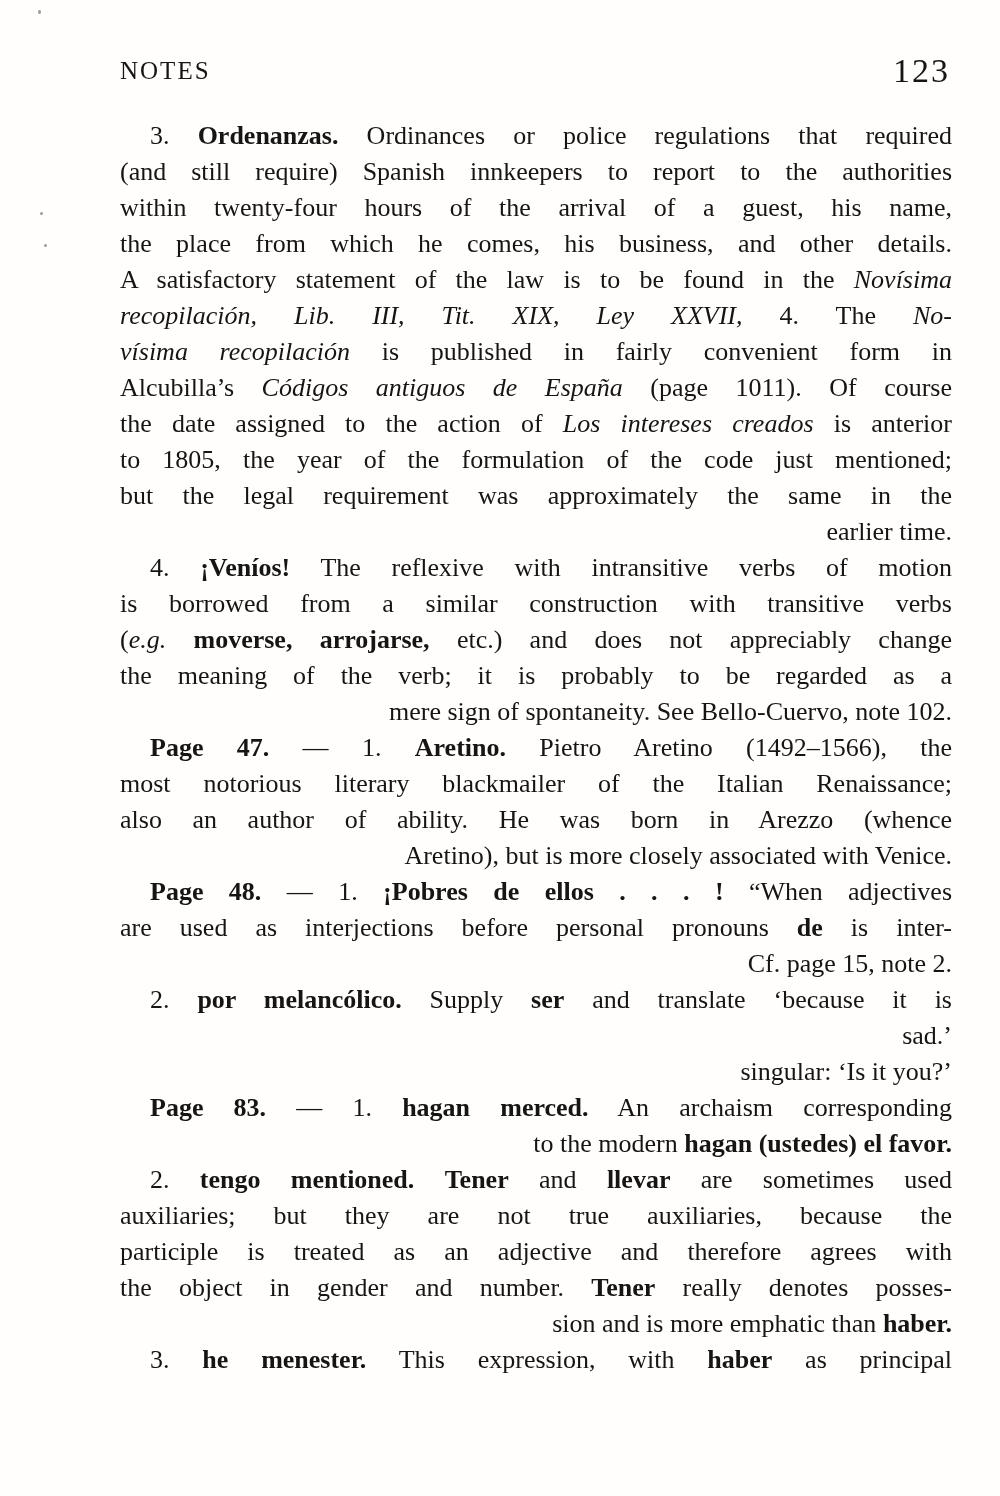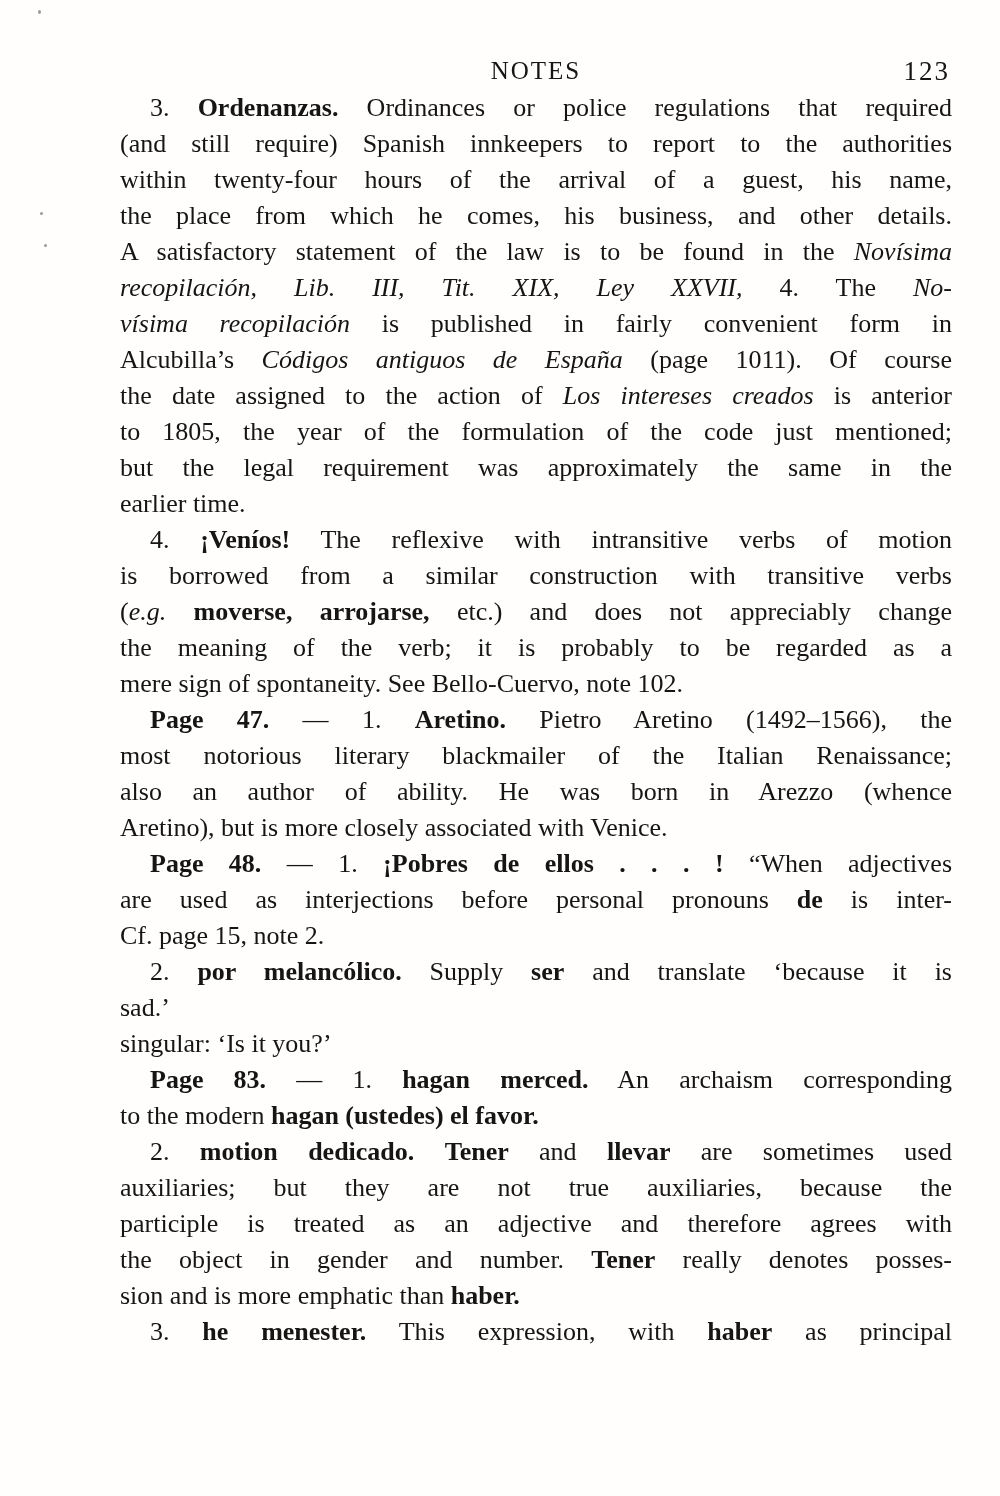--- a/index.html
+++ b/index.html
@@ -23,37 +23,38 @@
     width: 832px;
   }
   .running-head {
     position: relative;
     height: 34px;
     font-size: 25px;
     line-height: 30px;
   }
   .running-title {
     display: block;
-    text-align: center;
+    text-align: left;
     letter-spacing: 2px;
   }
   .page-number {
     position: absolute;
     right: 2px;
     top: 0;
-    font-size: 27px;
+    font-size: 34px;
     letter-spacing: 2px;
   }
   .notes-body {
+    margin-top: 28px;
     font-size: 26px;
     line-height: 36px;
   }
   .para { margin: 0; }
   .line {
-    text-align: left;
+    text-align: right;
     min-height: 36px;
   }
   .line.just {
     text-align: justify;
     text-align-last: justify;
   }
   .line.first {
     text-indent: 30px;
   }
   .b { font-weight: bold; }
@@ -122,21 +123,21 @@
           <div class="line"><span class="n">sad.’</span></div>
         </div>
         <div class="para">
           <div class="line"><span class="n">singular: ‘Is it you?’</span></div>
         </div>
         <div class="para">
           <div class="line just first"><span class="b">Page 83.</span><span class="n"> — 1. </span><span class="b">hagan merced.</span><span class="n"> An archaism corresponding</span></div>
           <div class="line"><span class="n">to the modern </span><span class="b">hagan (ustedes) el favor.</span></div>
         </div>
         <div class="para">
-          <div class="line just first"><span class="n">2. </span><span class="b">motion dedicado.</span><span class="n"> </span><span class="b">Tener</span><span class="n"> and </span><span class="b">llevar</span><span class="n"> are sometimes used</span></div>
+          <div class="line just first"><span class="n">2. </span><span class="b">tengo mentioned.</span><span class="n"> </span><span class="b">Tener</span><span class="n"> and </span><span class="b">llevar</span><span class="n"> are sometimes used</span></div>
           <div class="line just"><span class="n">auxiliaries; but they are not true auxiliaries, because the</span></div>
           <div class="line just"><span class="n">participle is treated as an adjective and therefore agrees with</span></div>
           <div class="line just"><span class="n">the object in gender and number. </span><span class="b">Tener</span><span class="n"> really denotes posses-</span></div>
           <div class="line"><span class="n">sion and is more emphatic than </span><span class="b">haber.</span></div>
         </div>
         <div class="para">
           <div class="line just first"><span class="n">3. </span><span class="b">he menester.</span><span class="n"> This expression, with </span><span class="b">haber</span><span class="n"> as principal</span></div>
         </div>
       </div>
   </div>

